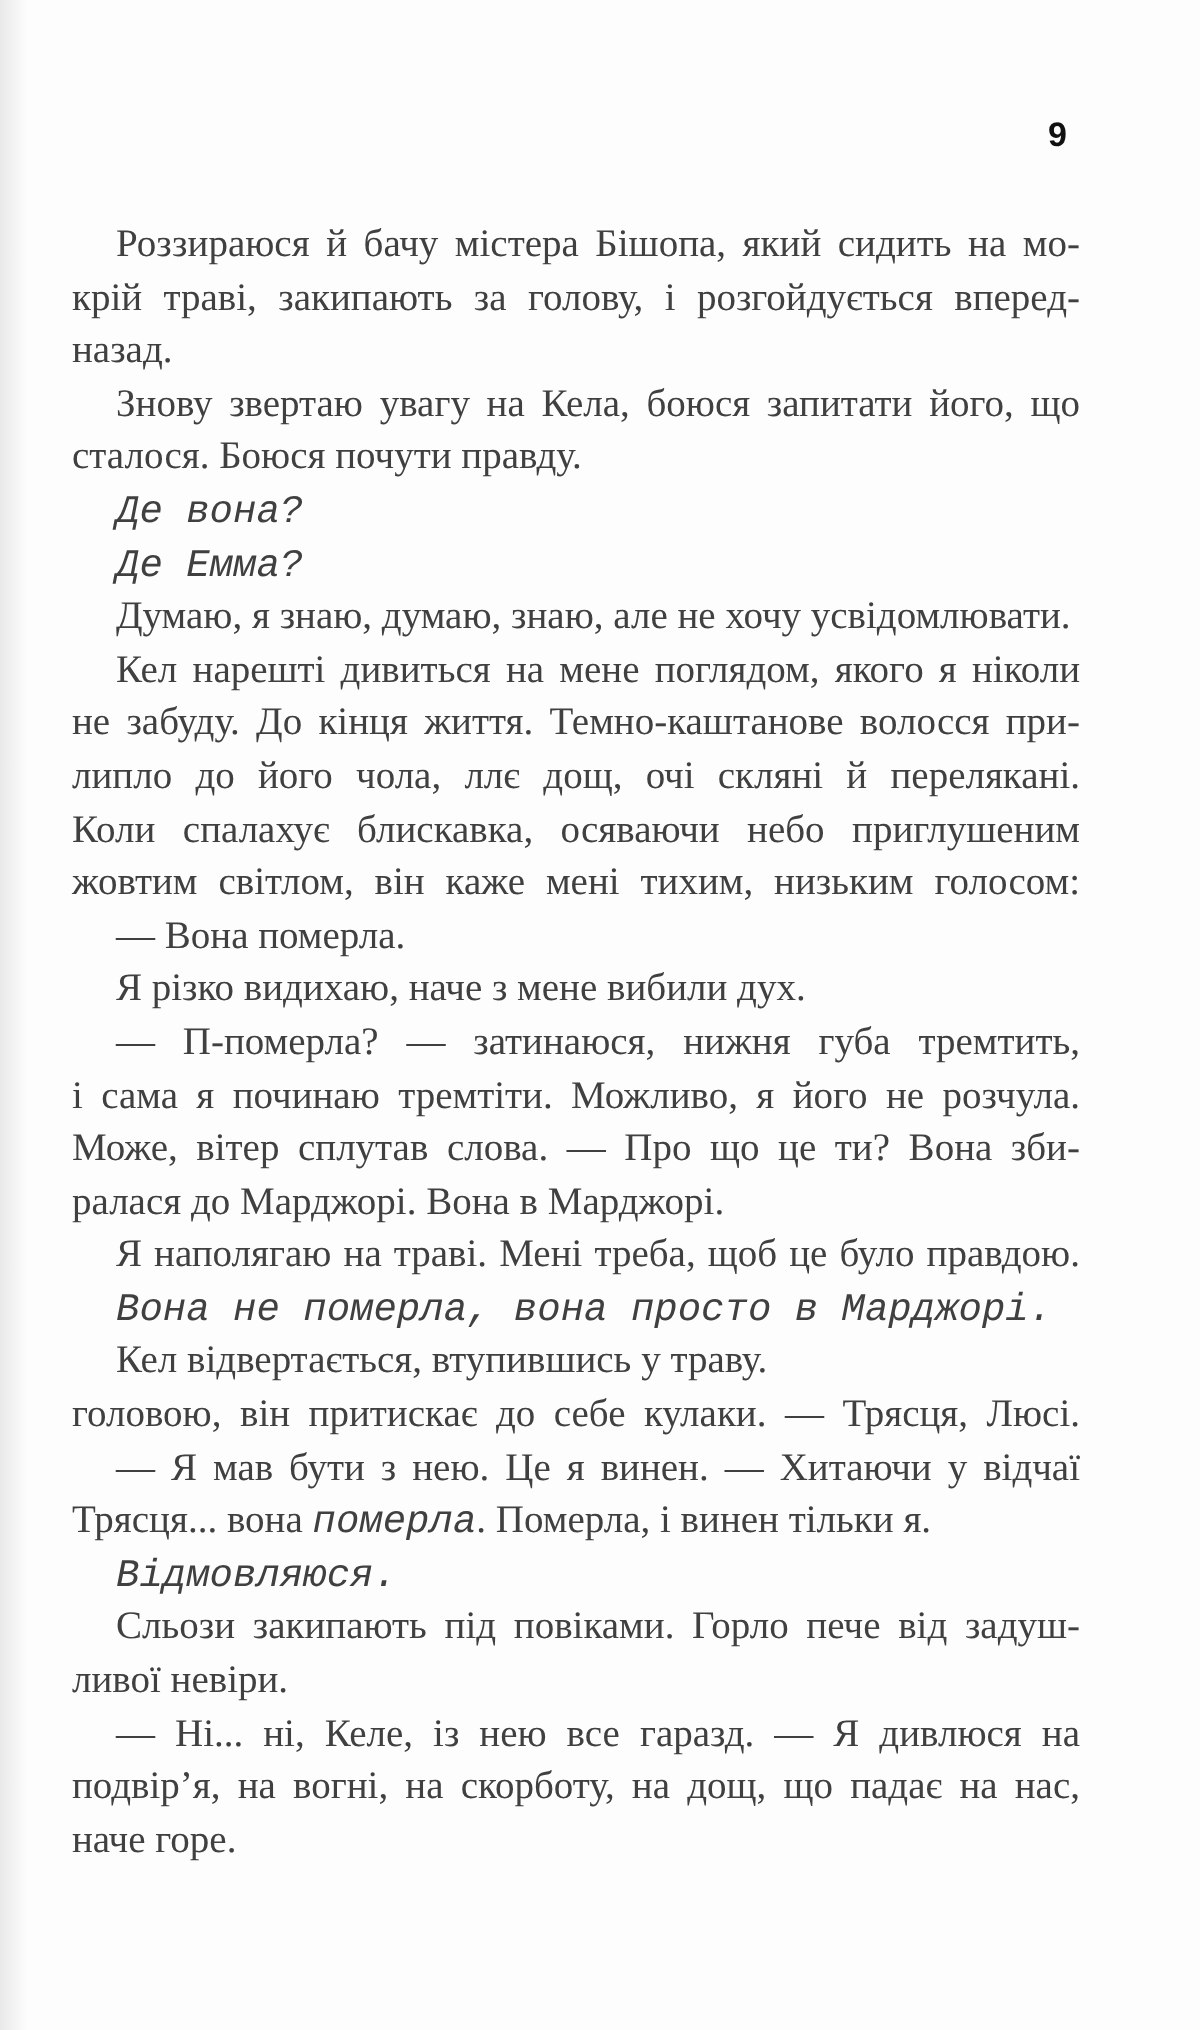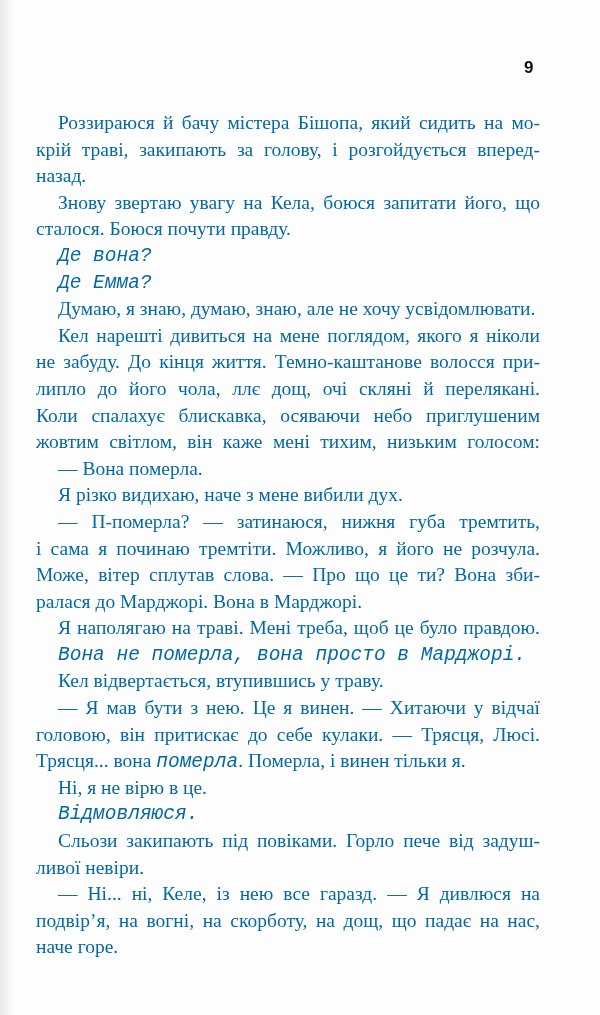--- a/index.html
+++ b/index.html
@@ -1,19 +1,19 @@
 <!DOCTYPE html>
 <html><head>
 <meta charset="utf-8">
 <style>
   html,body{margin:0;padding:0;}
   body{width:600px;height:1015px;background:#ffffff;position:relative;overflow:hidden;}
   .page{position:absolute;left:0;top:0;width:600px;height:1015px;background:#fdfdfd;}
   .pageno{position:absolute;left:524px;top:58px;font-family:"Liberation Sans",sans-serif;font-weight:bold;font-size:17px;color:#111;}
-  .text{position:absolute;left:36px;top:110px;width:504px;font-family:"Liberation Serif",serif;font-size:19.5px;color:#0369a1;}
+  .text{position:absolute;left:36px;top:110px;width:504px;font-family:"Liberation Serif",serif;font-size:19.5px;color:#404040;}
   .ln{height:26.6px;line-height:26.6px;white-space:nowrap;text-align:justify;text-align-last:justify;}
   .ln.last{text-align-last:left;}
   .ln.ind{padding-left:22px;}
   .it{font-style:italic;font-family:Liberation Mono, monospace;}
   .scan-left{position:absolute;left:0;top:0;width:14px;height:1015px;background:linear-gradient(to right,#e9e9e9,#fdfdfd);}
 </style>
 </head>
 <body>
 
 <div class="page">
@@ -35,24 +35,23 @@
       <div class="ln">жовтим світлом, він каже мені тихим, низьким голосом:</div>
       <div class="ln ind last">— Вона померла.</div>
       <div class="ln ind last">Я різко видихаю, наче з мене вибили дух.</div>
       <div class="ln ind">— П-померла? — затинаюся, нижня губа тремтить,</div>
       <div class="ln">і сама я починаю тремтіти. Можливо, я його не розчула.</div>
       <div class="ln">Може, вітер сплутав слова. — Про що це ти? Вона зби-</div>
       <div class="ln last">ралася до Марджорі. Вона в Марджорі.</div>
       <div class="ln ind">Я наполягаю на траві. Мені треба, щоб це було правдою.</div>
       <div class="ln ind last it">Вона не померла, вона просто в Марджорі.</div>
       <div class="ln ind last">Кел відвертається, втупившись у траву.</div>
+      <div class="ln">головою, він притискає до себе кулаки. — Трясця, Люсі.</div>
       <div class="ln ind">— Я мав бути з нею. Це я винен. — Хитаючи у відчаї</div>
-      <div class="ln">головою, він притискає до себе кулаки. — Трясця, Люсі.</div>
       <div class="ln last"><span>Трясця... вона </span><span class="it">померла</span><span>. Померла, і винен тільки я.</span></div>
-      <div class="ln ind last">Ні, я не вірю в це.</div>
       <div class="ln ind last it">Відмовляюся.</div>
       <div class="ln ind">Сльози закипають під повіками. Горло пече від задуш-</div>
       <div class="ln last">ливої невіри.</div>
       <div class="ln ind">— Ні... ні, Келе, із нею все гаразд. — Я дивлюся на</div>
       <div class="ln">подвір’я, на вогні, на скорботу, на дощ, що падає на нас,</div>
       <div class="ln last">наче горе.</div>
     </div>
 </div>
 
 </body></html>

